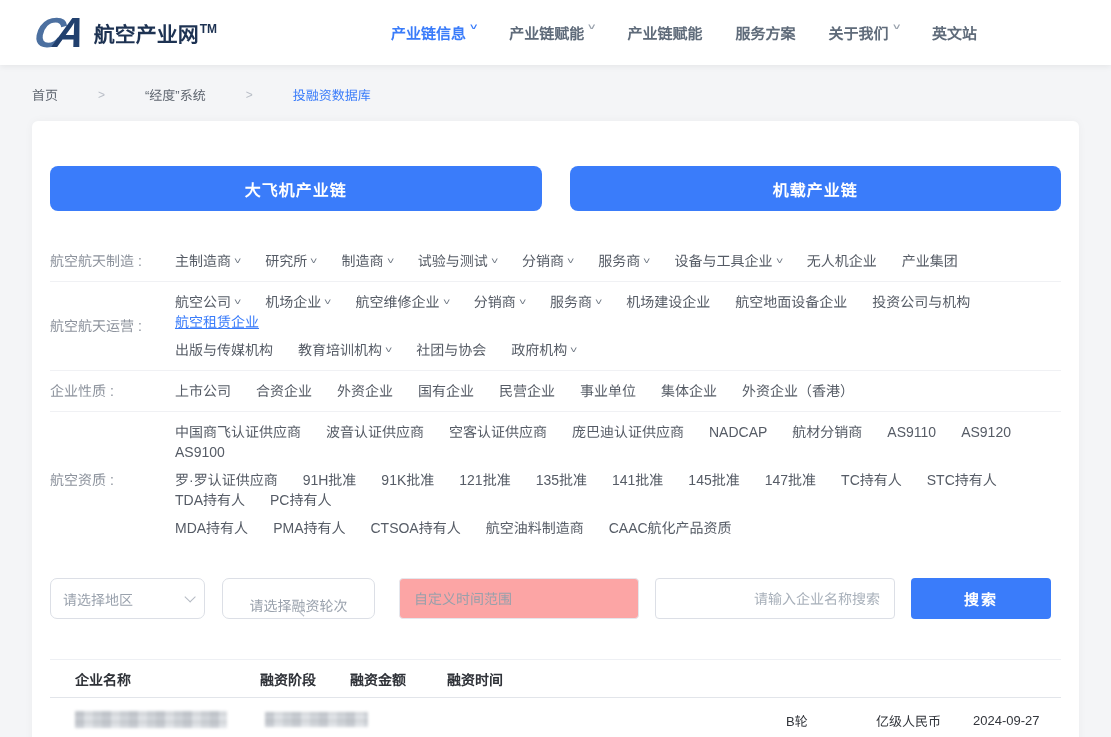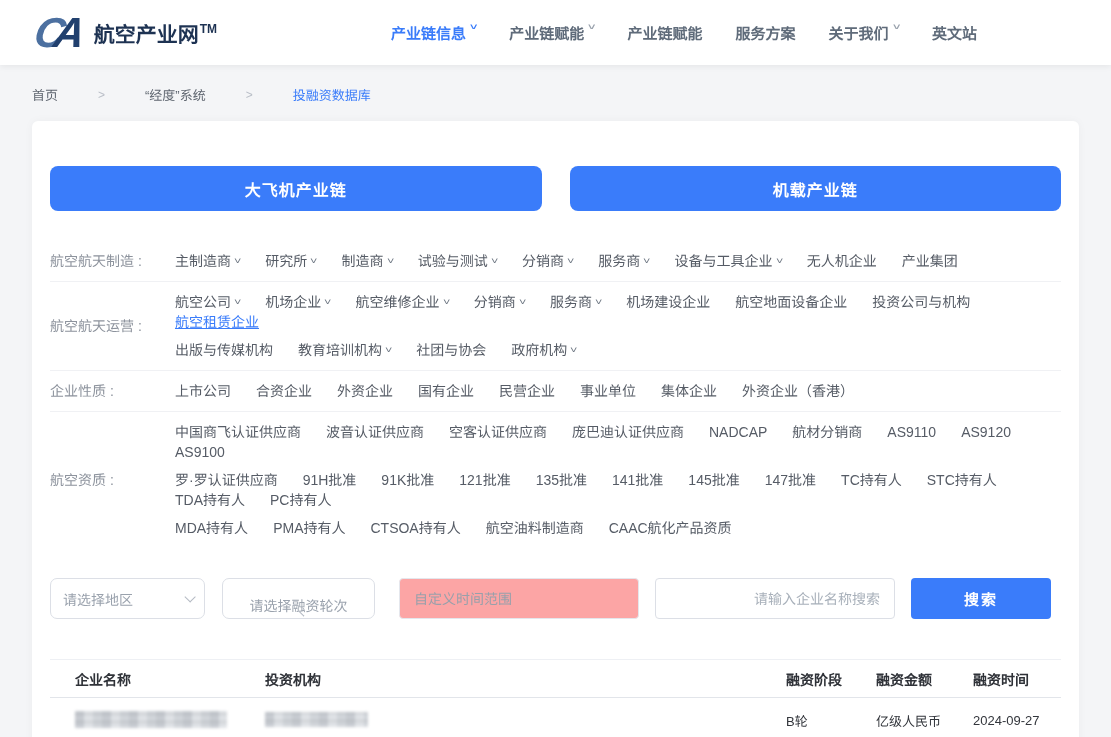--- a/index.html
+++ b/index.html
@@ -448,21 +448,20 @@
       <span class="sel-caret"></span>
     </div>
     <input class="inp inp-date" placeholder="自定义时间范围" style="">
     <input class="inp inp-name" placeholder="请输入企业名称搜索" style="">
     <button class="search-btn">搜索</button>
   </section>
 
   <section class="table">
     <div class="thead">
       <div class="c1">企业名称</div>
-      <div class="c2">投资机构</div>
       <div class="c3">融资阶段</div>
       <div class="c4">融资金额</div>
       <div class="c5">融资时间</div>
     </div>
 
     <div class="trow row1">
       <div class="c1"><span class="rd rd-c1"></span></div>
       <div class="c2"><span class="rd rd-i1"></span></div>
       <div class="c3">B轮</div>
       <div class="c4">亿级人民币</div>

